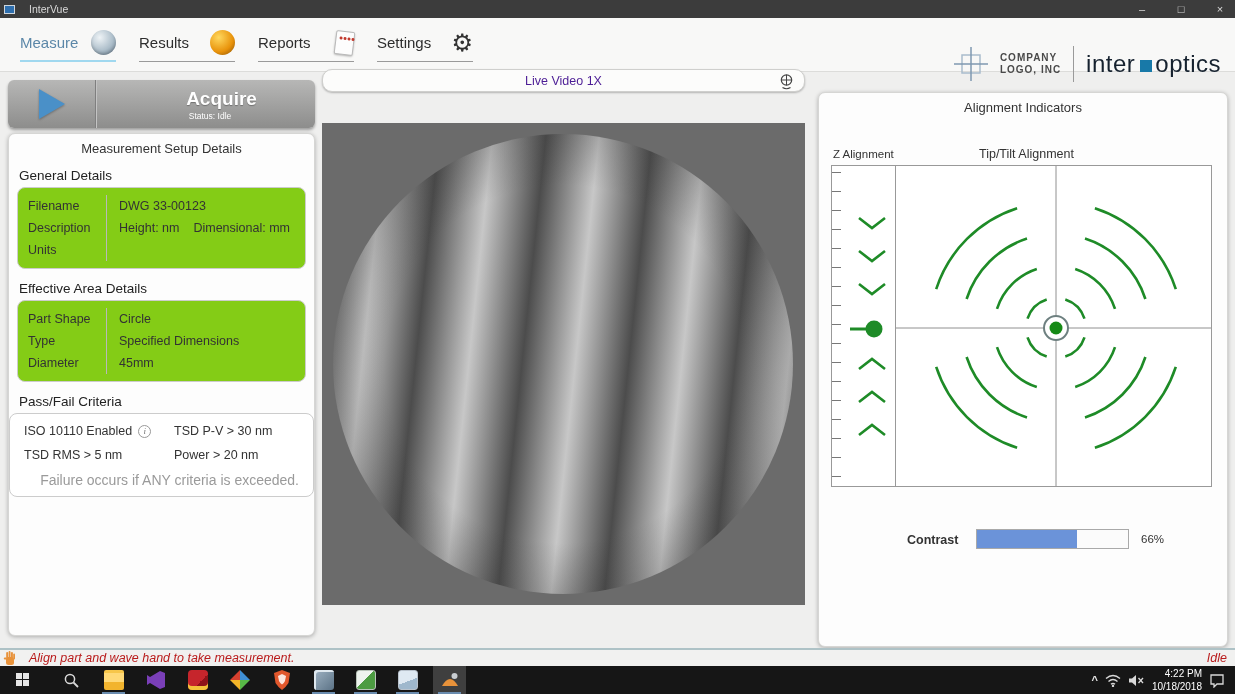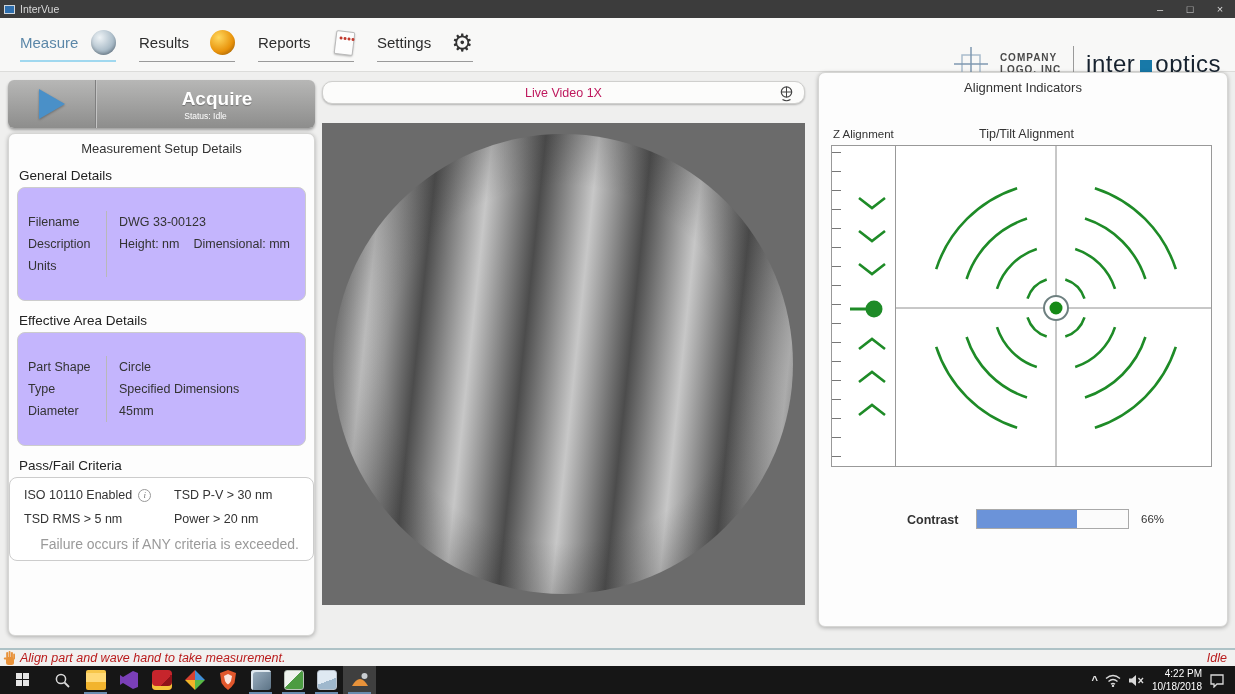--- a/index.html
+++ b/index.html
@@ -1,18 +1,18 @@
 <!DOCTYPE html>
 <html><head>
 <meta charset="utf-8">
 <style>
   * { margin:0; padding:0; box-sizing:border-box; }
   html,body { width:1235px; height:694px; overflow:hidden; }
   body { font-family:"Liberation Sans","DejaVu Sans",sans-serif; background:#efefee; position:relative; }
-  .abs { position:absolute; }
+  .abs { position:absolute;gap:9px; }
 
   
   #titlebar { left:0; top:0; width:1235px; height:18px; background:#3c3c3c; color:#d9d9d9;
               display:flex; align-items:center; font-size:10.5px; }
   #titlebar .appicon { width:11px; height:9px; margin:0 5px 0 4px; background:#2f6fae; border:1px solid #cfd6dc; }
   #titlebar .spacer { flex:1; }
   .winbtn { width:30px; height:18px; display:flex; align-items:center; justify-content:center;
             color:#d9d9d9; font-size:11px; }
 
   
@@ -45,44 +45,44 @@
   #acquire .playzone { width:88px; display:flex; align-items:center; justify-content:center; border-right:1px solid #7f7f7f; box-shadow:1px 0 0 #c4c4c4; }
   .playtri { width:0; height:0; border-left:26px solid #4a90c8; border-top:15px solid transparent; border-bottom:15px solid transparent; filter:drop-shadow(0 1px 1px rgba(0,0,0,.3)); }
   #acquire .ctr { flex:1; display:flex; flex-direction:column; align-items:center; justify-content:center; color:#fff; }
   #acquire .big { font-size:19px; font-weight:bold; text-shadow:0 1px 1px rgba(0,0,0,.3);margin-left:23px; }
   #acquire .sub { font-size:8.5px; margin-top:1px; }
 
   .card { background:#fdfdfd; border:1px solid #d6d6d4; border-radius:7px; box-shadow:0 1px 4px rgba(0,0,0,.28); }
   #setupcard { left:8px; top:133px; width:307px; height:503px; }
   .cardtitle { text-align:center; font-size:13px; color:#333; padding-top:7px; }
   .sect { font-size:13.5px; color:#222; margin:12px 0 4px 10px; }
-  .ibox { margin:0 8px; background:#c4b5fd; border:1px solid #ccc; border-radius:8px; padding:23px 0; display:grid; grid-template-columns:88px 1fr; }
+  .ibox { margin:0 8px; background:#84cc16; border:1px solid #ccc; border-radius:8px; padding:7px 0; display:grid; grid-template-columns:88px 1fr; }
   .ibox .lcol  { padding-left:10px; }
   .ibox .vcol  { border-left:1px solid #b9b9b9; padding-left:12px; }
   .irow { height:22px; display:flex; align-items:center; font-size:12.5px; color:#333; gap:14px; }
 
   #pfbox { margin:0 0; background:#fff; border:1px solid #ccc; border-radius:8px; padding:8px 0 6px 14px; font-size:12.5px; color:#333; }
   .pfgrid { display:grid; grid-template-columns:150px 1fr; row-gap:6px; }
   .pfcell { display:flex; align-items:center; gap:6px; height:18px; }
   .infocirc { width:13px; height:13px; border:1px solid #999; border-radius:50%; color:#777;
               font-size:9px; display:inline-flex; align-items:center; justify-content:center; font-family:"Liberation Serif",serif; font-style:italic; }
   .pfnote { text-align:right; color:#9a9a9a; font-size:14px; margin:8px 14px 2px 0; }
 
   
-  #videoheader { left:322px; top:81px; width:483px; height:23px; background:#fcfcfb; border:1px solid #cfcfcd;
-                 border-radius:10px; box-shadow:0 1px 2px rgba(0,0,0,.25); display:flex; align-items:center; justify-content:center; font-size:12.5px; color:#be185d; }
+  #videoheader { left:322px; top:69px; width:483px; height:23px; background:#fcfcfb; border:1px solid #cfcfcd;
+                 border-radius:10px; box-shadow:0 1px 2px rgba(0,0,0,.25); display:flex; align-items:center; justify-content:center; font-size:12.5px; color:#4c1d95; }
   #videoheader svg { position:absolute; right:9px; top:3px; }
   #video { left:322px; top:123px; width:483px; height:482px; background:#6b6b6b; }
   #fringe { position:absolute; left:11px; top:11px; width:460px; height:460px; border-radius:50%;
             background:
               radial-gradient(circle at 50% 50%, rgba(60,60,60,0) 55%, rgba(55,55,55,.45) 88%, rgba(62,62,62,.8) 100%),
               repeating-linear-gradient(96deg, #4c4c4c 0px, #c7c7c7 53px, #4c4c4c 106px); }
 
   
-  #aligncard { left:818px; top:72px; width:410px; height:555px; }
+  #aligncard { left:818px; top:92px; width:410px; height:555px; }
   .sublabel { position:absolute; font-size:11.5px; color:#333; }
   .indbox { position:absolute; border:1px solid #999; background:#fff; }
   #zbox { left:12px; top:72px; width:65px; height:322px; }
   #zruler { position:absolute; left:0; top:6px; width:9px; height:310px;
             background:repeating-linear-gradient(to bottom, #777 0 1px, transparent 1px 19px); }
   #ttbox { left:76px; top:72px; width:317px; height:322px; }
   svg .green { stroke:#1e8b27; stroke-width:2.6; fill:none; }
   #contrastbar { position:absolute; left:157px; top:436px; width:153px; height:20px; border:1px solid #a9a9a9; background:#fbfbfb; }
   #contrastfill { height:100%; background:#6b93d9; }
   .contrastlbl { position:absolute; top:440px; font-size:12.5px; color:#333; }

